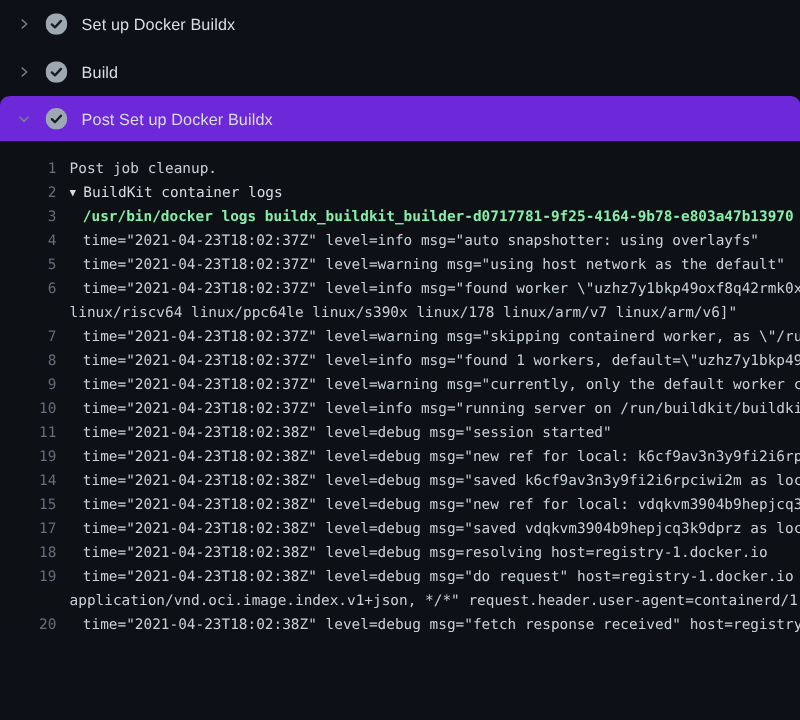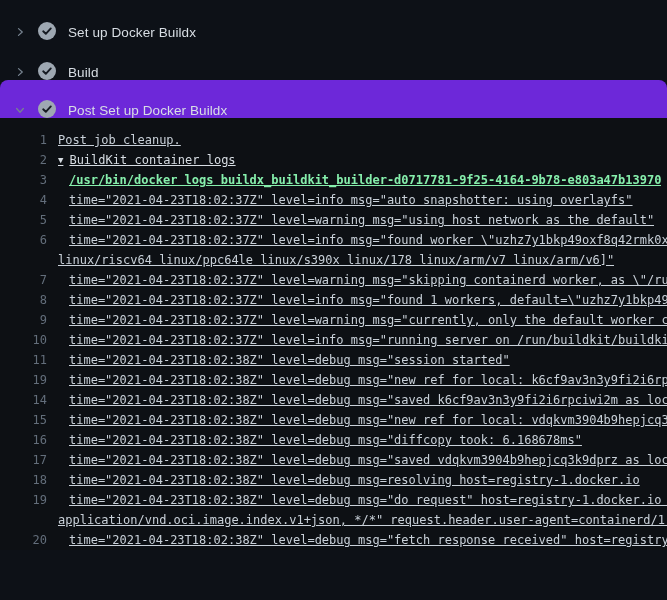--- a/index.html
+++ b/index.html
@@ -5,21 +5,21 @@
   html,body{margin:0;padding:0;}
   body{
     width:667px;height:600px;overflow:hidden;
     background:#0d1117;
     font-family:"Liberation Sans",sans-serif;
     -webkit-font-smoothing:antialiased;
   }
   
   .steps{width:667px;}
   .step-row{
-    height:40px;display:flex;align-items:flex-end;
+    height:40px;display:flex;align-items:center;
     cursor:pointer;box-sizing:border-box;padding-left:12px;
   }
   .step-row.expanded{
     height:38px;background:#6d28d9;border-radius:8px 8px 0 0;
   }
   .chev{width:16px;height:16px;display:inline-flex;align-items:center;justify-content:center;flex:0 0 16px;color:#768390;}
   .chev svg{display:block;}
   .chev-down{display:none;}
   .step-row.expanded .chev-down{display:inline-flex;}
   .check{width:18px;height:18px;margin-left:10px;flex:0 0 18px;}
@@ -31,21 +31,21 @@
     width:667px;box-sizing:border-box;
     background:#0d1014;padding-top:12px;
     font-family:"DejaVu Sans Mono","Liberation Mono",monospace;
     font-size:12px;line-height:20px;
   }
   .log-row{display:flex;height:20px;white-space:pre;cursor:pointer;}
   .ln{
     flex:0 0 47px;text-align:right;color:#636e7b;
     user-select:none;
   }
-  .lt{margin-left:11px;color:#c9d1d9;overflow:hidden;text-decoration:underline;}
+  .lt{margin-left:11px;color:#c9d1d9;overflow:hidden;}
   .log-row.indent .lt{margin-left:22px;}
   .log-row.group .lt{color:#d7dde3;}
   .log-row.command .lt{color:#86efac;font-weight:bold;}
   .tri{color:#d7dde3;font-size:9px;margin-right:6px;vertical-align:1px;}
   .tri:empty{display:none;}
 </style>
 </head>
 <body>
 
 <div class="steps">
@@ -153,24 +153,20 @@
     </div>
     <div class="log-row plain indent">
       <span class="ln">14</span>
       <span class="lt"><span>time="2021-04-23T18:02:38Z" level=debug msg="saved k6cf9av3n3y9fi2i6rpciwi2m as loca</span></span>
     </div>
     <div class="log-row plain indent">
       <span class="ln">15</span>
       <span class="lt"><span>time="2021-04-23T18:02:38Z" level=debug msg="new ref for local: vdqkvm3904b9hepjcq3k</span></span>
     </div>
     <div class="log-row plain indent">
-      <span class="ln">16</span>
-      <span class="lt"><span>time="2021-04-23T18:02:38Z" level=debug msg="diffcopy took: 6.168678ms"</span></span>
-    </div>
-    <div class="log-row plain indent">
       <span class="ln">17</span>
       <span class="lt"><span>time="2021-04-23T18:02:38Z" level=debug msg="saved vdqkvm3904b9hepjcq3k9dprz as loca</span></span>
     </div>
     <div class="log-row plain indent">
       <span class="ln">18</span>
       <span class="lt"><span>time="2021-04-23T18:02:38Z" level=debug msg=resolving host=registry-1.docker.io</span></span>
     </div>
     <div class="log-row plain indent">
       <span class="ln">19</span>
       <span class="lt"><span>time="2021-04-23T18:02:38Z" level=debug msg="do request" host=registry-1.docker.io r</span></span>

